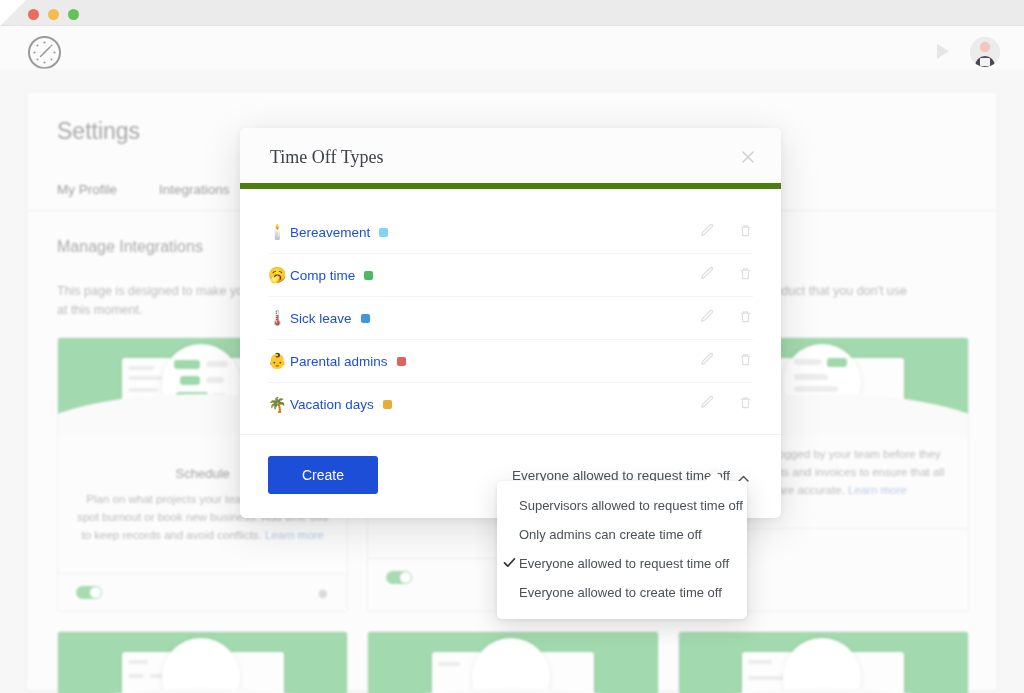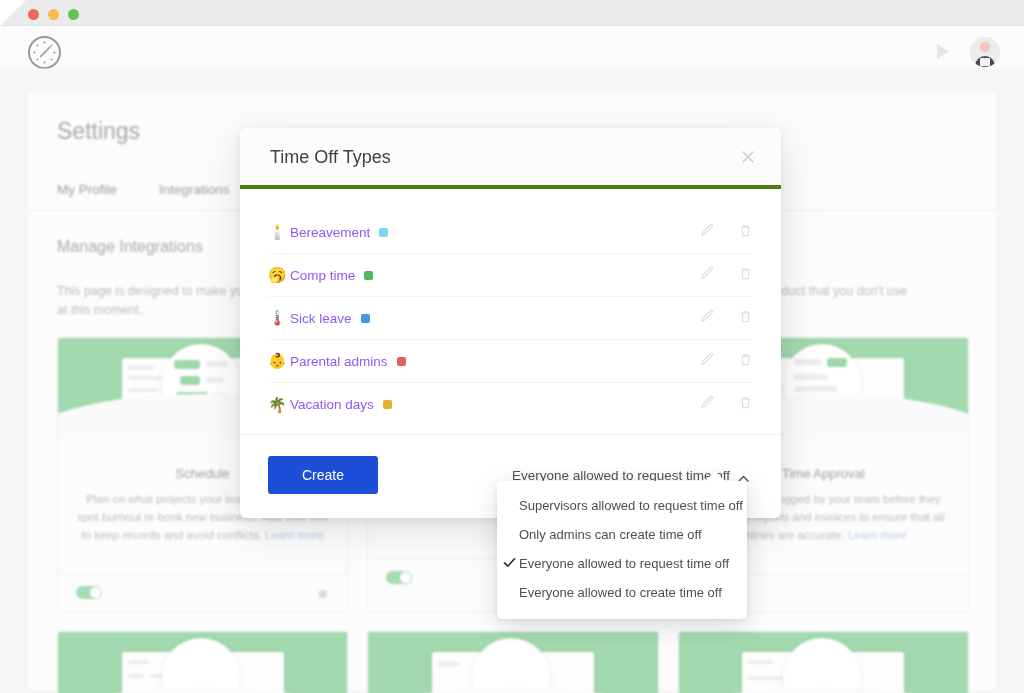--- a/index.html
+++ b/index.html
@@ -151,41 +151,42 @@
   .modal {
     position: absolute; left: 240px; top: 128px;
     width: 541px;
     background: #ffffff;
     border-radius: 6px;
     box-shadow: 0 10px 40px rgba(0,0,0,.13), 0 2px 8px rgba(0,0,0,.06);
     pointer-events: auto;
   }
   .modal-head {
     height: 61px; position: relative;
-    border-bottom: 4px solid #4d7c0f;
+    border-bottom: 6px solid #4d7c0f;
     background: #fcfcfc;
     border-radius: 6px 6px 0 0;
+    font-family: Liberation Serif, serif;
   }
   .modal-title {
     position: absolute; left: 30px; top: 19px;
     font-size: 18px; color: #3d4249; font-weight: 400;
   }
   .modal-close {
     position: absolute; right: 24px; top: 20px;
     width: 18px; height: 18px; opacity: .28;
   }
   .modal-body { padding: 22px 0 0; }
   .type-row {
     height: 43px; margin: 0 28px;
     display: flex; align-items: center;
     border-bottom: 1px solid #f4f4f4;
   }
   .type-row:last-of-type { border-bottom: none; }
   .type-emoji { font-size: 15px; width: 22px; }
-  .type-label { font-size: 13.5px; color: #8b5cf6; margin-right: 9px; }
+  .type-label { font-size: 13.5px; color: #1d4ed8; margin-right: 9px; }
   .type-swatch { width: 9px; height: 9px; border-radius: 2px; }
   .row-actions { margin-left: auto; display: flex; gap: 24px; align-items: center; }
   .row-actions svg { opacity: .16; }
   .modal-foot {
     margin-top: 8px;
     border-top: 1px solid #efefef;
     padding: 21px 28px 24px;
     display: flex; align-items: center; justify-content: space-between;
     position: relative;
   }
@@ -385,21 +386,20 @@
             <div class="lens">
               <span class="ln" style="left:11px;top:15px;width:28px;"></span>
               <span class="gr" style="left:44px;top:14px;width:20px;"></span>
               <span class="ln" style="left:11px;top:30px;width:34px;"></span>
               <span class="ln" style="left:11px;top:42px;width:44px;"></span>
               <span class="gr" style="left:11px;top:56px;width:28px;"></span>
               <span class="rd" style="left:44px;top:56px;width:24px;"></span>
             </div>
             <div class="wave"></div>
           </div>
-          <div class="tile-name">Time Approval</div>
           <div class="tile-desc">
             <span>rify the hours logged by your team before they appear in reports and invoices to ensure that all entries are accurate.</span>
             <a href="#">Learn more</a>
           </div>
           <div class="tile-foot">
             <span class="toggle"></span>
           </div>
         </div>
 
         <div class="tile">

